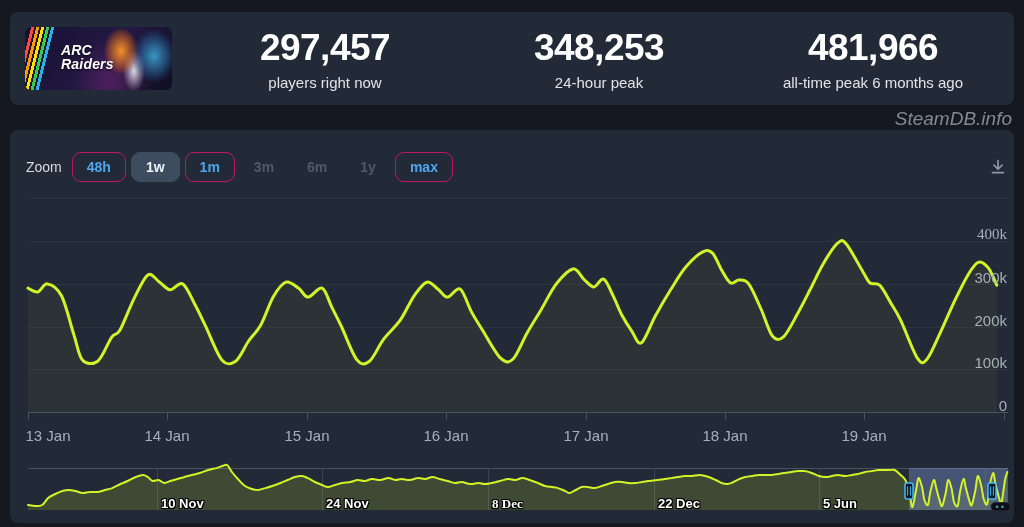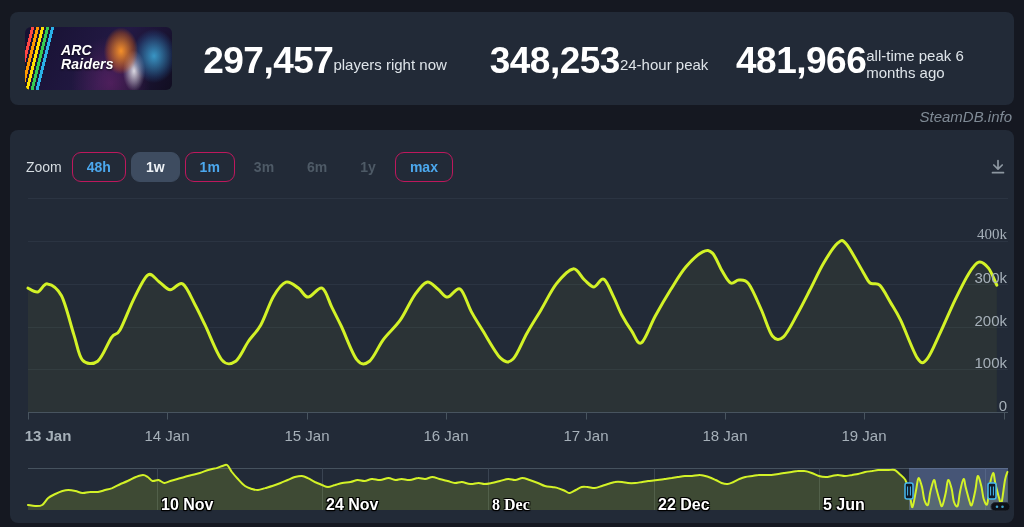--- a/index.html
+++ b/index.html
@@ -20,41 +20,41 @@
   .banner-stripes{position:absolute;left:-6px;top:-9px;width:52px;height:84px;transform:skewX(-14deg);
     background:repeating-linear-gradient(90deg,
       rgba(10,8,26,0) 0 4px,#ff4743 4px 7px,rgba(10,8,26,0) 7px 9px,#ff9a00 9px 12px,
       rgba(10,8,26,0) 12px 14px,#ffe000 14px 17px,rgba(10,8,26,0) 17px 19px,#35cc52 19px 22px,
       rgba(10,8,26,0) 22px 24px,#2ab2e8 24px 27px,rgba(10,8,26,0) 27px 52px);}
   .banner-title{position:absolute;left:36px;top:16px;color:#fff;font-style:italic;font-weight:700;
     font-size:14px;line-height:14px;letter-spacing:.2px;text-shadow:0 1px 2px rgba(0,0,0,.8);}
 
   
   .stats{position:absolute;left:178px;right:4px;top:0;height:93px;display:flex;}
-  .stat{flex:1;display:flex;flex-direction:row;align-items:center;justify-content:center;padding-top:3px;}
+  .stat{flex:1;display:flex;flex-direction:column;align-items:center;justify-content:center;padding-top:3px;}
   .stat-value{font-size:37px;font-weight:700;color:#ffffff;letter-spacing:-.5px;line-height:1;}
   .stat-label{font-size:15px;color:#dee4e9;margin-top:8px;}
 
-  .watermark{position:absolute;top:108px;right:12px;font-size:15px;font-style:italic;color:#7f8a95;}
+  .watermark{position:absolute;top:108px;right:12px;font-size:19px;font-style:italic;color:#7f8a95;}
 
   
   .toolbar{position:absolute;left:16px;right:16px;top:152px;height:30px;display:flex;align-items:center;z-index:3;}
   .zoom-label{color:#d6dce1;font-size:14px;margin:0 10px 0 10px;}
   .zoom-btn{display:inline-block;height:30px;line-height:28px;box-sizing:border-box;padding:0 14px;
     border:1px solid #be185d;border-radius:9px;color:#4ca8ee;font-weight:700;font-size:14px;
     margin-right:5px;background:transparent;cursor:pointer;user-select:none;}
   .zoom-btn.selected{background:#3e4c60;border-color:#3e4c60;color:#eef2f6;}
   .zoom-btn.disabled{border-color:transparent;color:#4e5a66;cursor:default;padding:0 13px;}
   .download-btn{margin-left:auto;color:#8d97a1;cursor:pointer;display:flex;align-items:center;}
 
   
   #chart-svg{position:absolute;left:0;top:0;width:1024px;height:527px;pointer-events:none;z-index:1;}
   .y-label{position:absolute;right:17px;transform:translateY(-50%);color:#a6b0b9;font-size:15px;z-index:2;}
   .x-label{position:absolute;transform:translateX(-50%);top:427px;color:#a6b0b9;font-size:15px;z-index:2;}
-  .nav-label{position:absolute;top:496px;color:#ffffff;font-size:16px;font-weight:700;z-index:2;
+  .nav-label{position:absolute;top:496px;color:#ffffff;font-size:13px;font-weight:700;z-index:2;
     text-shadow:-1px -1px 0 #000,1px -1px 0 #000,-1px 1px 0 #000,1px 1px 0 #000,0 1px 2px #000;}
 </style>
 </head>
 <body>
 
 <div id="app">
 
   <div class="panel header-panel">
     <div class="banner">
       <div class="banner-stripes"></div>
@@ -131,21 +131,21 @@
       <circle cx="997" cy="506.7" r="1.3" fill="#3f9fc9"></circle>
       <circle cx="1002.5" cy="506.7" r="1.3" fill="#3f9fc9"></circle>
     </svg>
 
   <div id="labels">
       <div class="y-label" style="top: 234px; font-family: Liberation Serif, serif;">400k</div>
       <div class="y-label" style="top: 277px;">300k</div>
       <div class="y-label" style="top: 320px;">200k</div>
       <div class="y-label" style="top: 362px;">100k</div>
       <div class="y-label" style="top: 405px;">0</div>
-      <div class="x-label" style="left: 48px; font-weight: bold;">13 Jan</div>
+      <div class="x-label" style="left: 48px;">13 Jan</div>
       <div class="x-label" style="left: 167px;">14 Jan</div>
       <div class="x-label" style="left: 307px;">15 Jan</div>
       <div class="x-label" style="left: 446px;">16 Jan</div>
       <div class="x-label" style="left: 586px;">17 Jan</div>
       <div class="x-label" style="left: 725px;">18 Jan</div>
       <div class="x-label" style="left: 864px;">19 Jan</div>
       <div class="nav-label" style="left: 161px;">10 Nov</div>
       <div class="nav-label" style="left: 326px;">24 Nov</div>
       <div class="nav-label" style="left: 492px; font-family: Liberation Serif, serif;">8 Dec</div>
       <div class="nav-label" style="left: 658px;">22 Dec</div>

